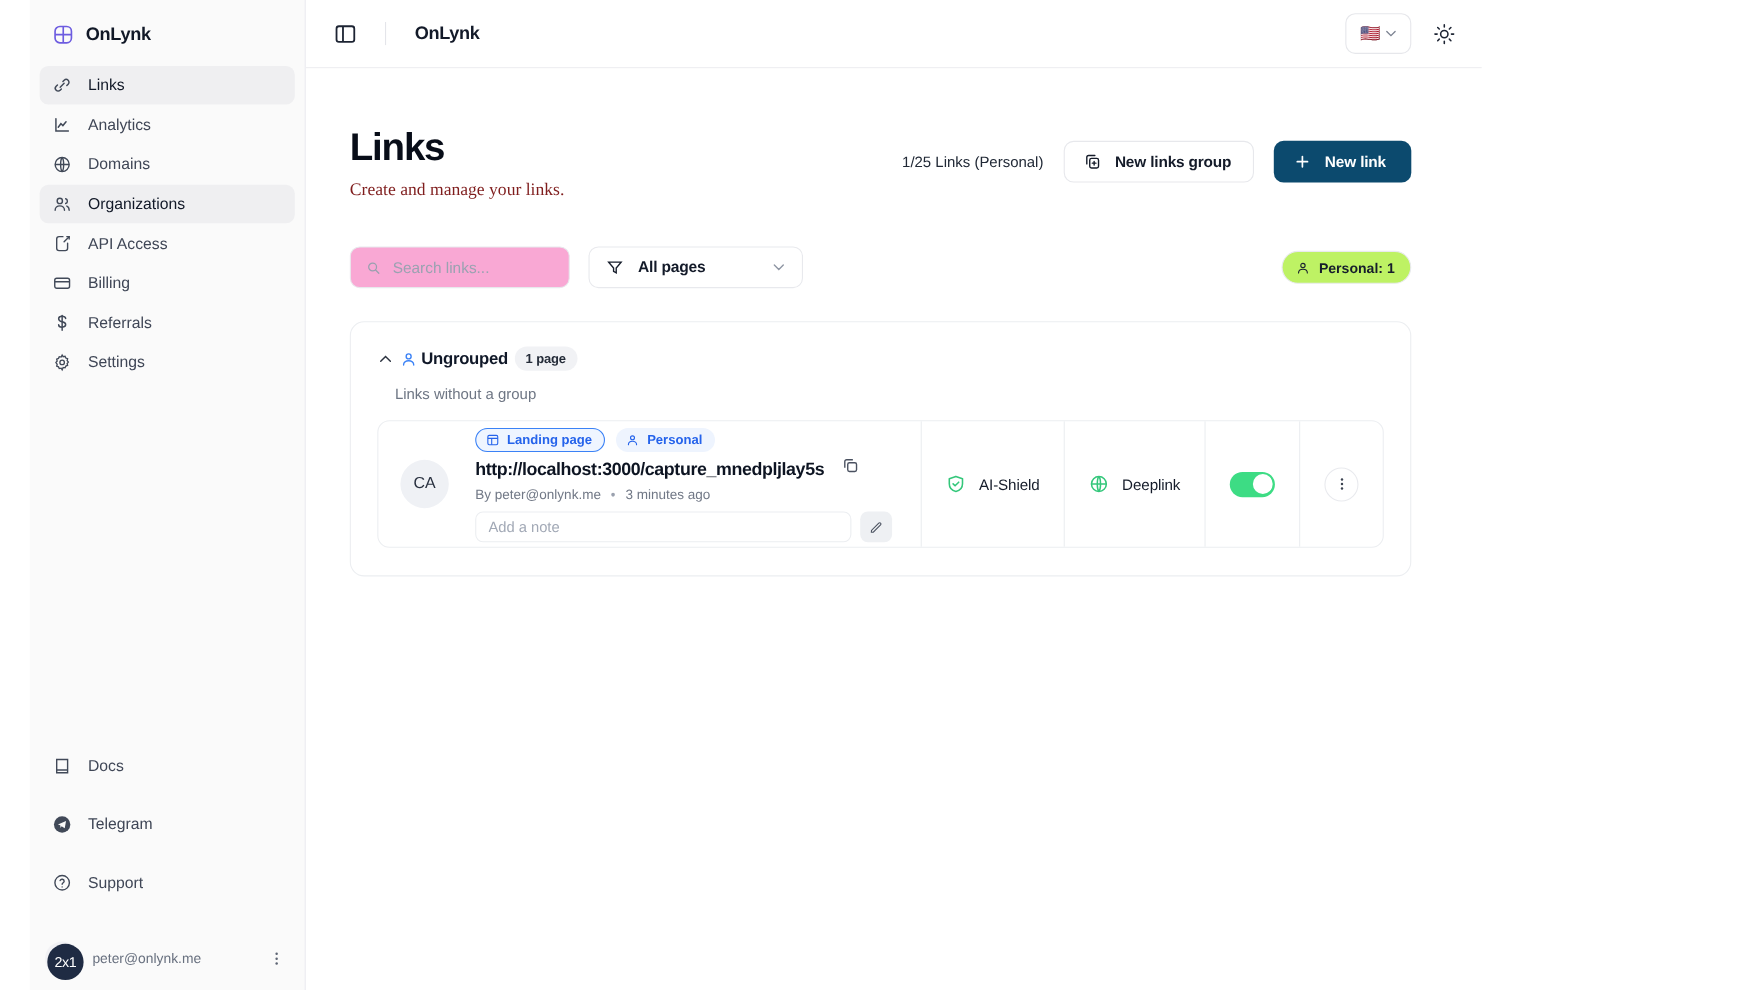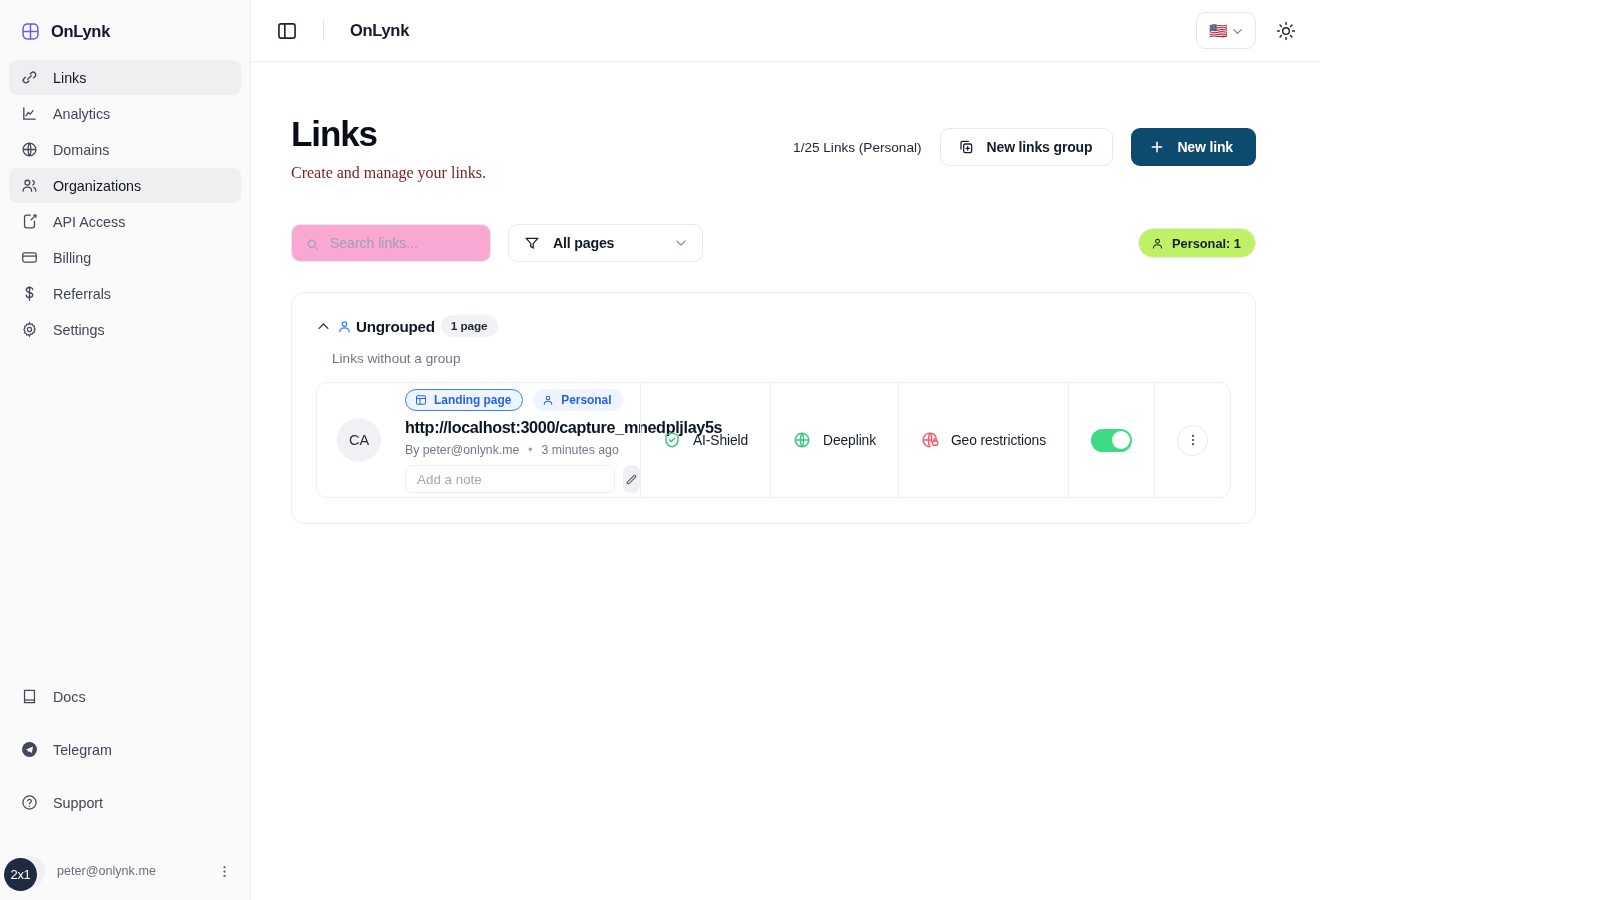--- a/index.html
+++ b/index.html
@@ -3,21 +3,21 @@
 <meta charset="utf-8">
 <style>
   * { box-sizing: border-box; margin: 0; padding: 0; }
   html, body {
     width: 1600px; height: 900px;
     font-family: "Liberation Sans", sans-serif;
     background: #ffffff;
     color: #0f172a;
     overflow: hidden;
   }
-  .app { display: flex; width: 1320px; height: 900px; }
+  .app { display: flex; width: 1320px; height: 900px; margin-left: 27px; }
 
   
   .sidebar {
     width: 251px; height: 900px; flex: 0 0 251px;
     background: #fafafa;
     border-right: 1px solid #ececf0;
     display: flex; flex-direction: column;
     position: relative;
   }
   .brand { display: flex; align-items: center; gap: 11px; padding: 14px 0 0 21px; height: 48px; }
@@ -41,21 +41,21 @@
   }
   .footer-avatar {
     width: 31px; height: 31px; border-radius: 50%;
     background: #f1f1f4; color: #30384a;
     display: flex; align-items: center; justify-content: center;
     font-size: 13px; flex: 0 0 31px;
   }
   .footer-email { font-size: 12.6px; color: #68707f; flex: 1; }
   .dots-vert { width: 15px; height: 15px; color: #5d6473; cursor: pointer; }
   .zoom-badge {
-    position: absolute; left: 4px; bottom: 9px;
+    position: absolute; left: 16px; bottom: 9px;
     width: 33px; height: 33px; border-radius: 50%;
     background: #1f2b43; color: #ffffff;
     display: flex; align-items: center; justify-content: center;
     font-size: 13px; letter-spacing: -.4px;
   }
 
   
   .main { flex: 1; display: flex; flex-direction: column; min-width: 0; }
   .topbar {
     height: 62px; flex: 0 0 62px;
@@ -549,31 +549,20 @@
           <div class="feat">
             <span class="feat-ico">
               <svg viewBox="0 0 24 24" fill="none" stroke="#34c77b" stroke-width="1.9">
                 <circle cx="12" cy="12" r="9"></circle>
                 <path d="M3 12h18M12 3c2.6 3 2.6 15 0 18M12 3c-2.6 3-2.6 15 0 18"></path>
               </svg>
             </span>
             <span>Deeplink</span>
           </div>
 
-          <div class="feat">
-            <span class="feat-ico">
-              <svg viewBox="0 0 24 24" fill="none" stroke="#f4566c" stroke-width="1.9">
-                <path d="M12.6 20.9A9 9 0 1 1 20.5 9.6"></path>
-                <path d="M3.3 12h9.4M12 3.1c-2.6 3-2.6 15 0 17.9M12 3.1c2.1 2.4 2.5 8.2 1.2 12.4"></path>
-                <rect x="15.6" y="13.4" width="6.6" height="5.6" rx="1.4"></rect>
-                <path d="M17.3 13.4v-1.6a1.6 1.6 0 0 1 3.2 0v1.6"></path>
-              </svg>
-            </span>
-            <span>Geo restrictions</span>
-          </div>
 
           <div class="toggle-cell">
             <button class="toggle">
               <span class="knob"></span>
             </button>
           </div>
 
           <div class="menu-cell">
             <button class="menu-btn">
               <span style="width:14px;height:14px">

